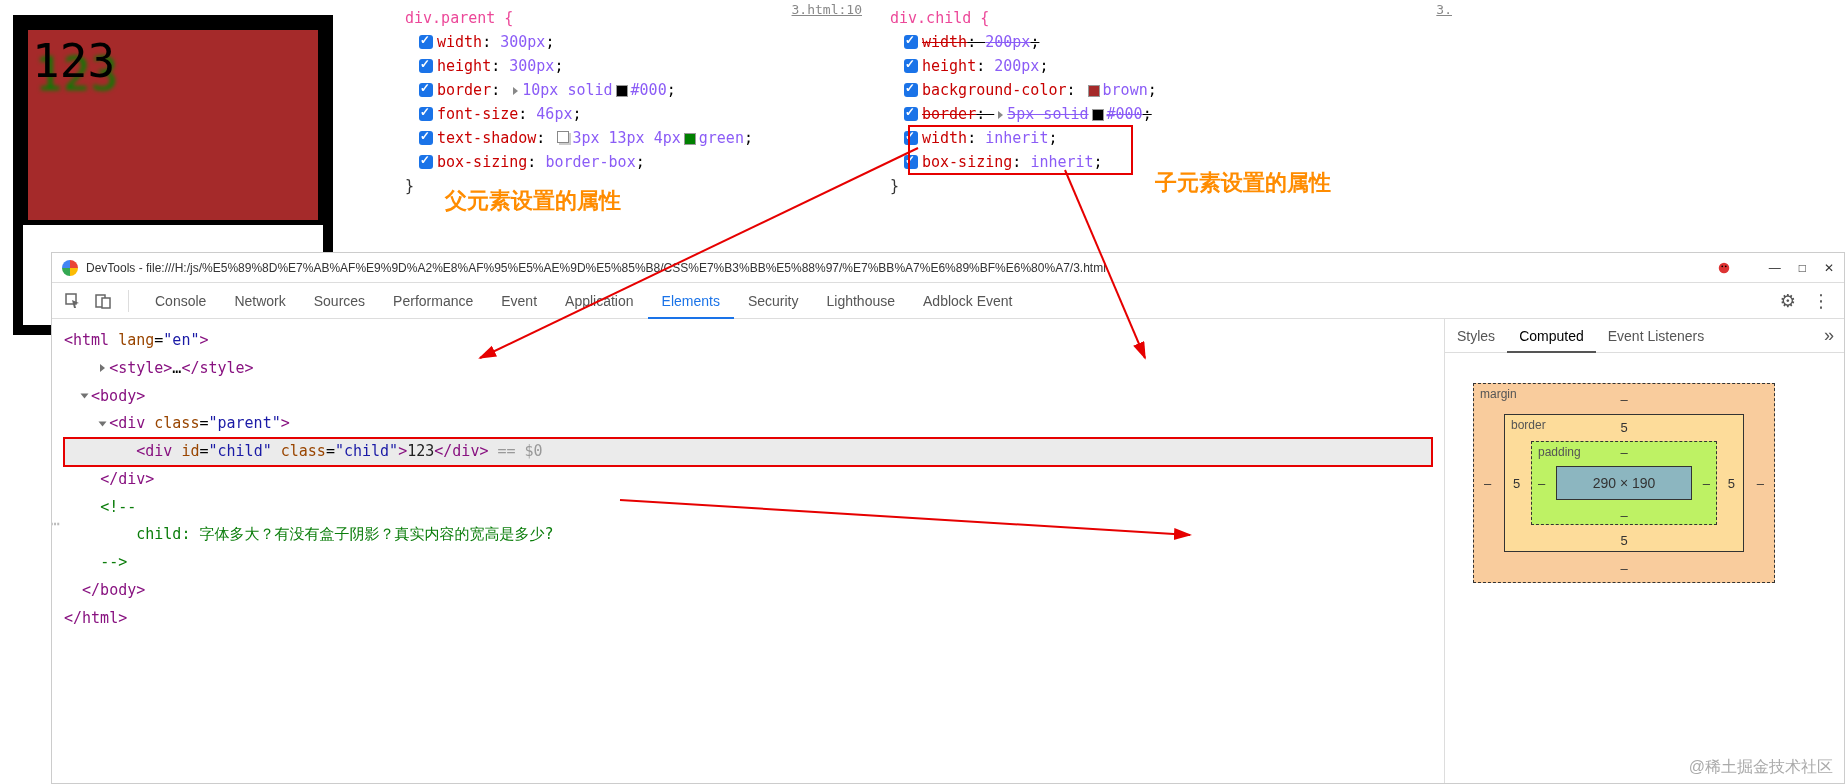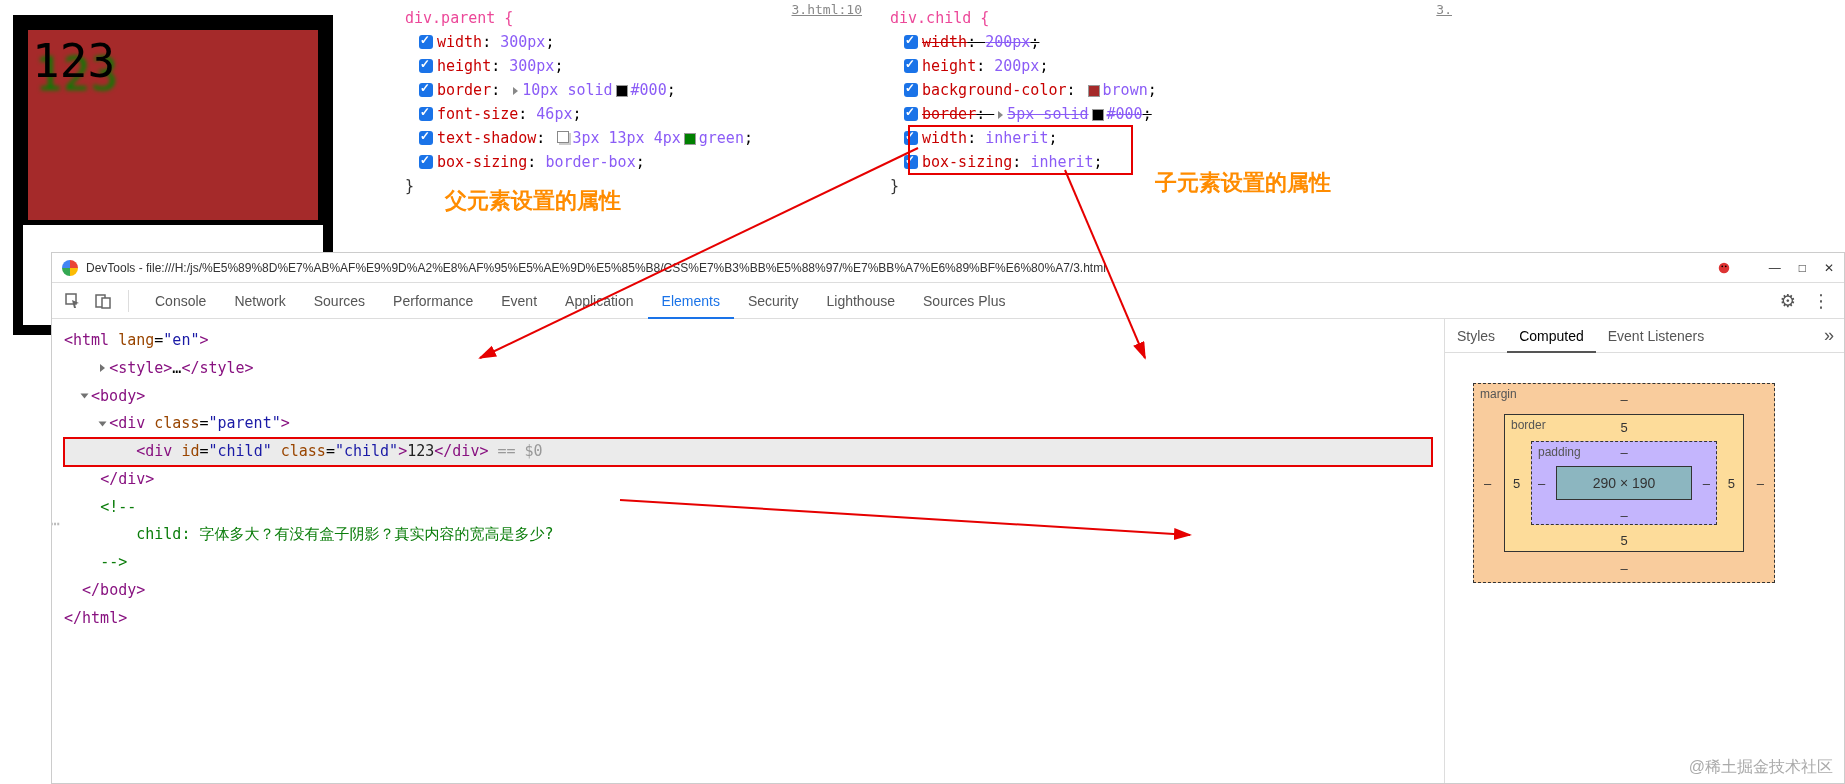--- a/index.html
+++ b/index.html
@@ -60,21 +60,21 @@
 
 .side{width:400px;border-left:1px solid #ddd;display:flex;flex-direction:column}
 .side-tabs{height:34px;display:flex;align-items:center;border-bottom:1px solid #ddd;font-family:"Segoe UI",sans-serif;font-size:14px;color:#555}
 .side-tabs .st{padding:0 12px;height:34px;line-height:34px}
 .side-tabs .st.active{border-bottom:2px solid #555;color:#000}
 .side-tabs .more{margin-left:auto;padding:0 10px;font-size:18px}
 
 .boxmodel{flex:1;padding:30px 0 0 28px;font-family:"Segoe UI",sans-serif;font-size:13px;position:relative}
 .bm-margin{width:302px;height:200px;background:#f9cc9d;border:1px dashed #333;position:relative;text-align:center}
 .bm-border{position:absolute;left:30px;right:30px;top:30px;bottom:30px;background:#fddc9a;border:1px solid #333}
-.bm-padding{position:absolute;left:26px;right:26px;top:26px;bottom:26px;background:#c4b5fd;border:1px dashed #333}
+.bm-padding{position:absolute;left:26px;right:26px;top:26px;bottom:26px;background:#bef264;border:1px dashed #333}
 .bm-content{position:absolute;left:24px;right:24px;top:24px;bottom:24px;background:#8cb6c0;border:1px solid #333;display:flex;align-items:center;justify-content:center;color:#333;font-size:14px}
 .bm-lbl{position:absolute;left:6px;top:3px;color:#555;font-size:12px}
 .bm-num{position:absolute;color:#333;font-size:13px}
 
 .watermark{position:absolute;right:12px;bottom:6px;color:#aaa;font-size:16px;font-family:"Microsoft YaHei",sans-serif}
 
 svg.arrows{position:absolute;left:0;top:0;pointer-events:none}
 </style>
 </head>
 <body>
@@ -192,21 +192,21 @@
     <div id="tabs" style="display: flex;">
         <div class="tab">Console</div>
         <div class="tab">Network</div>
         <div class="tab">Sources</div>
         <div class="tab">Performance</div>
         <div class="tab">Event</div>
         <div class="tab">Application</div>
         <div class="tab active">Elements</div>
         <div class="tab">Security</div>
         <div class="tab">Lighthouse</div>
-        <div class="tab">Sources Plus</div>
+        <div class="tab">Adblock Event</div>
       </div>
     <div class="tb-gear">⚙</div>
     <div class="tb-dots">⋮</div>
   </div>
   <div class="panes">
     <div class="dom">
       <span class="ellip">⋯</span>
       <div class="l"><span class="tag">&lt;html </span><span class="attr">lang</span>=<span class="aval">"en"</span><span class="tag">&gt;</span></div>
       <div class="l">    <span class="disc"></span><span class="tag">&lt;style&gt;</span>…<span class="tag">&lt;/style&gt;</span></div>
       <div class="l">  <span class="disc open"></span><span class="tag">&lt;body&gt;</span></div>

